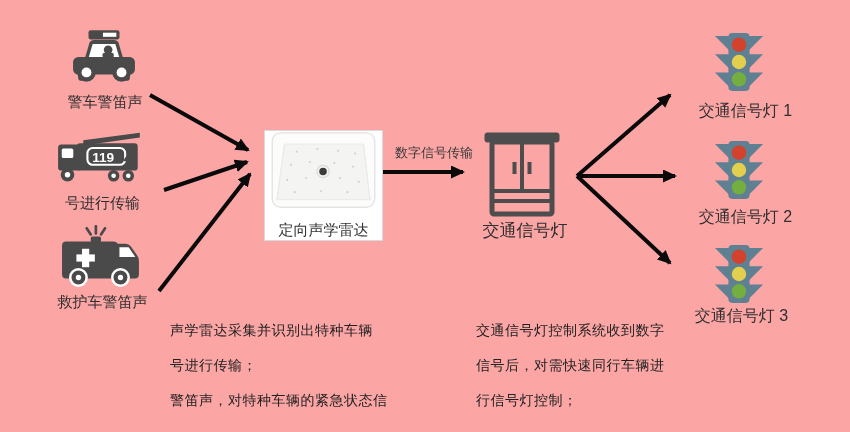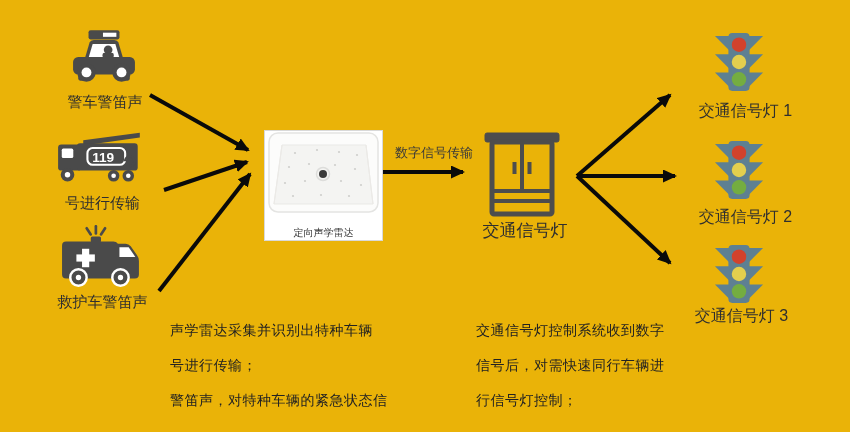--- a/index.html
+++ b/index.html
@@ -1,32 +1,32 @@
 <!DOCTYPE html>
 <html><head>
 <meta charset="utf-8">
 <style>
   * { margin:0; padding:0; box-sizing:border-box; }
   html,body { background:#ffffff; }
   .canvas {
-    position:relative; width:850px; height:432px; background:#eab308;
+    position:relative; width:850px; height:432px; background:#fca5a5;
     font-family:"Liberation Sans","DejaVu Sans",sans-serif; color:#2f2f2f;
     overflow:hidden;
   }
   .abs { position:absolute; }
   .lbl { text-align:center; color:#2f2f2f; white-space:nowrap; }
   .src-lbl { font-size:15px; }
   .ctrl-lbl { font-size:17px; }
   .light-lbl { font-size:16px; }
   .trans-lbl { font-size:13px; color:#3a3a3a;text-align:right; }
   .radar-box {
     border:1px solid #d9d9d9; background:#ffffff;
     display:flex; flex-direction:column; align-items:center; justify-content:flex-start;
   }
-  .radar-caption { font-size:10px; color:#333; margin-top:11px; }
+  .radar-caption { font-size:15px; color:#333; margin-top:11px; }
   .note { font-size:14px; line-height:35px; color:#222; letter-spacing:0.5px; white-space:nowrap; }
   svg { display:block; }
   .arrow-layer { pointer-events:none; z-index:3; }
 </style>
 </head>
 <body>
 
 <div class="canvas">
 
   <div class="abs" style="left:71px; top:30px; width:66px; height:58px;">

